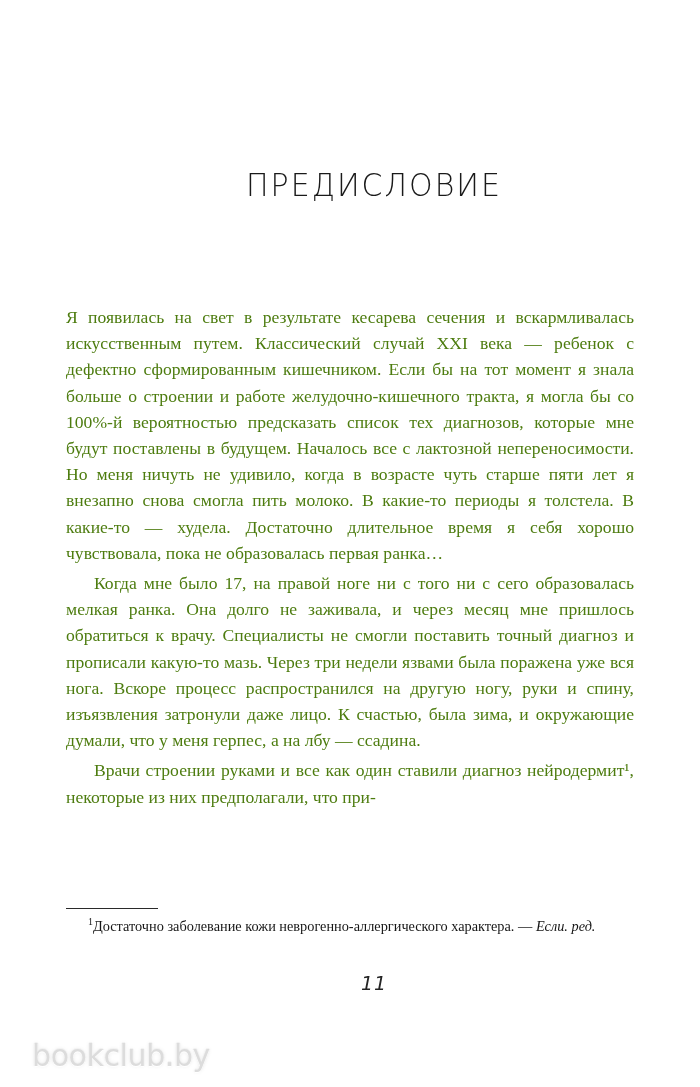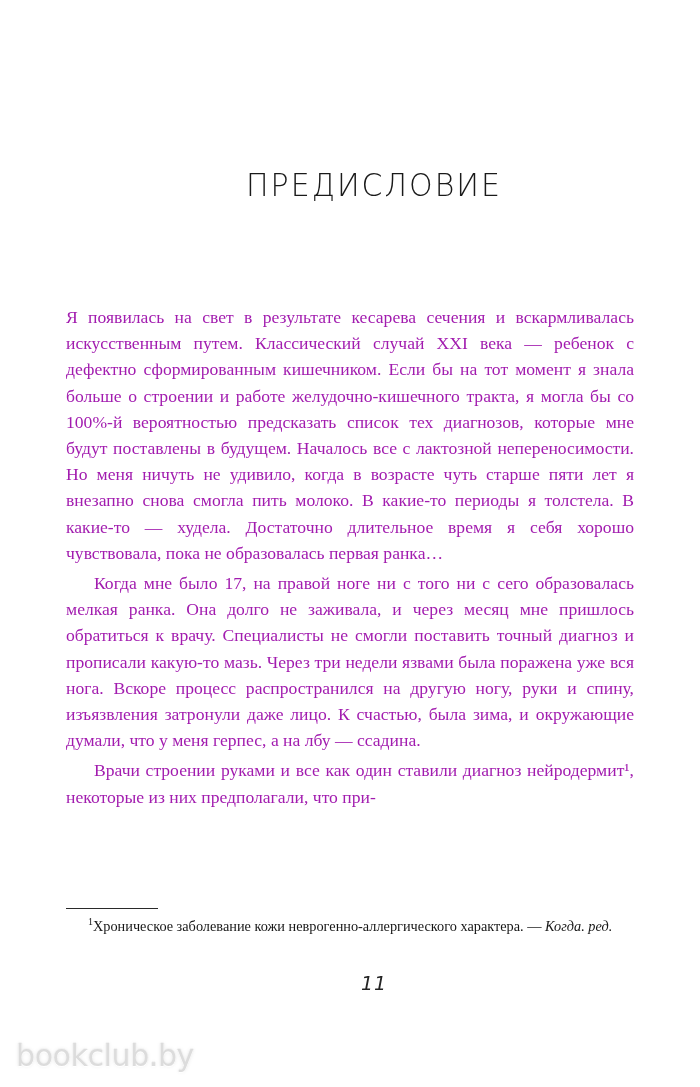--- a/index.html
+++ b/index.html
@@ -47,21 +47,21 @@
   }
 
   .para {
     margin: 0;
     font-size: 17.6px;
     line-height: 26.2px;
     text-align: justify;
     text-justify: inter-word;
     hyphens: manual;
     -webkit-hyphens: manual;
-    color: #a21caf;
+    color: #4d7c0f;
   }
 
   .para + .para {
     margin-top: 4px;
   }
 
   .para.indent {
     text-indent: 28px;
   }
 
@@ -111,21 +111,21 @@
     font-weight: 300;
     letter-spacing: 1px;
     color: #242424;
     font-style: italic;
     transform: scaleY(1.05);
   }
 
   
   .watermark {
     position: absolute;
-    left: 16px;
+    left: 32px;
     top: 1038px;
     font-family: "DejaVu Sans", "Liberation Sans", sans-serif;
     font-size: 30px;
     font-weight: 400;
     letter-spacing: -0.4px;
     color: #dcdcdc;
     text-shadow:
       0 1px 0 #ffffff,
       0 -1px 0 #f2f2f2,
       1px 0 0 #f4f4f4,
@@ -142,20 +142,20 @@
   <h1 class="chapter-title">ПРЕДИСЛОВИЕ</h1>
 
   <div class="text-block">
     <p class="para">Я появилась на свет в результате кесарева сечения и вскармливалась искусственным путем. Классический случай XXI века — ребенок с дефектно сформированным кишечником. Если бы на тот момент я знала больше о строении и работе желудочно-кишечного тракта, я могла бы со 100%-й вероятностью предсказать список тех диагнозов, которые мне будут поставлены в будущем. Началось все с лактозной непереносимости. Но меня ничуть не удивило, когда в возрасте чуть старше пяти лет я внезапно снова смогла пить молоко. В какие-то периоды я толстела. В какие-то — худела. Достаточно длительное время я себя хорошо чувствовала, пока не образовалась первая ранка…</p>
     <p class="para indent">Когда мне было 17, на правой ноге ни с того ни с сего образовалась мелкая ранка. Она долго не заживала, и через месяц мне пришлось обратиться к врачу. Специалисты не смогли поставить точный диагноз и прописали какую-то мазь. Через три недели язвами была поражена уже вся нога. Вскоре процесс распространился на другую ногу, руки и спину, изъязвления затронули даже лицо. К счастью, была зима, и окружающие думали, что у меня герпес, а на лбу — ссадина.</p>
     <p class="para indent">Врачи строении руками и все как один ставили диагноз нейродермит¹, некоторые из них предполагали, что при-</p>
   </div>
 
   <div class="footnote">
     <div class="footnote-rule"></div>
-    <p class="footnote-text"><span class="fn-marker">1</span><span>Хроническое заболевание кожи неврогенно-аллергического характера. — </span><span class="fn-source">Когда. ред.</span></p>
+    <p class="footnote-text"><span class="fn-marker">1</span><span>Достаточно заболевание кожи неврогенно-аллергического характера. — </span><span class="fn-source">Если. ред.</span></p>
   </div>
 
   <div class="folio">11</div>
 
   <div class="watermark">bookclub.by</div>
 
 </div>
 
 </body></html>

